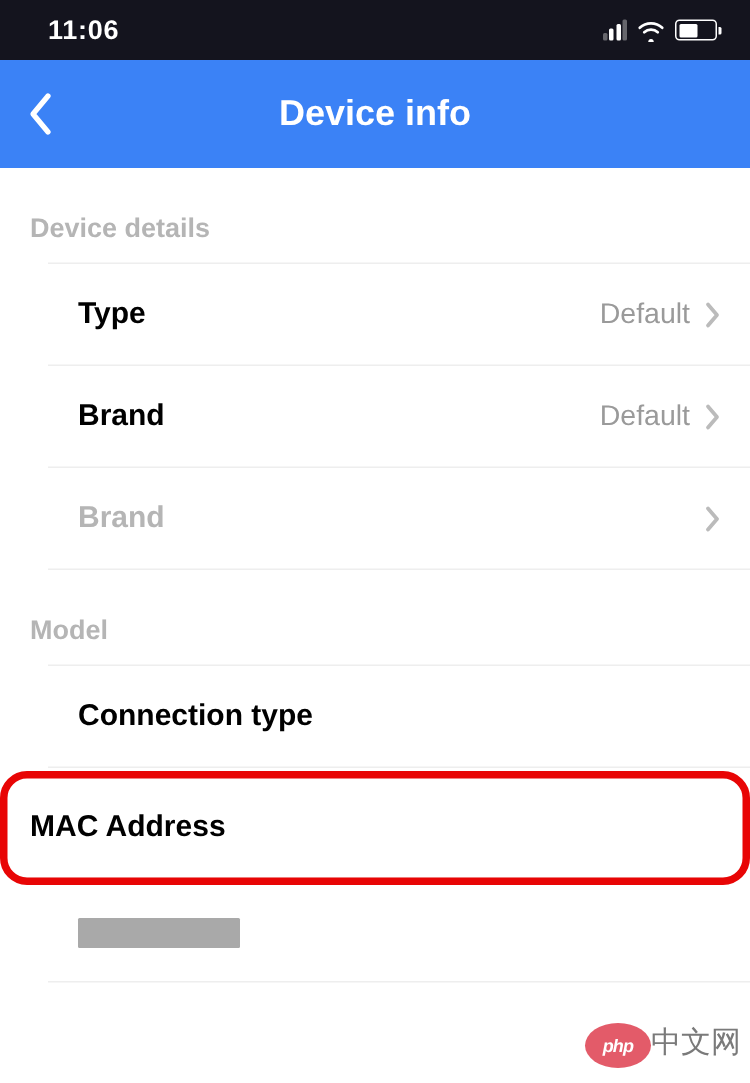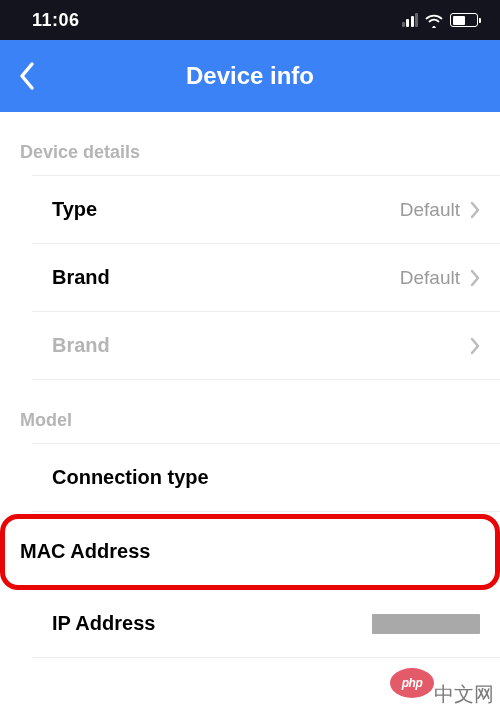--- a/index.html
+++ b/index.html
@@ -122,21 +122,21 @@
     .row.highlighted {
       outline: 5px solid #e80505;
       outline-offset: -1px;
       border-radius: 14px;
       margin: 6px 4px 4px 4px;
       padding: 22px 16px;
     }
     .php-pill {
       position: absolute;
       right: 66px;
-      bottom: 24px;
+      bottom: 10px;
       background: #e35b69;
       color: #fff;
       border-radius: 50%;
       width: 44px;
       height: 30px;
       display: flex;
       align-items: center;
       justify-content: center;
       font-size: 12px;
       font-weight: 700;
@@ -225,20 +225,19 @@
 
 <div class="row divider-top">
   <div class="row-label">Connection type</div>
 </div>
 
 <div class="row highlighted">
   <div class="row-label">MAC Address</div>
 </div>
 
 <div class="row" style="border-bottom:1px solid #eeeeee">
-  <div class="row-label">IP Address</div>
   <div class="row-right">
     <span class="redacted" style="width:108px"></span>
   </div>
 </div>
 
 <div class="php-pill">php</div>
 <div class="php-text">中文网</div>
 
 </body></html>

